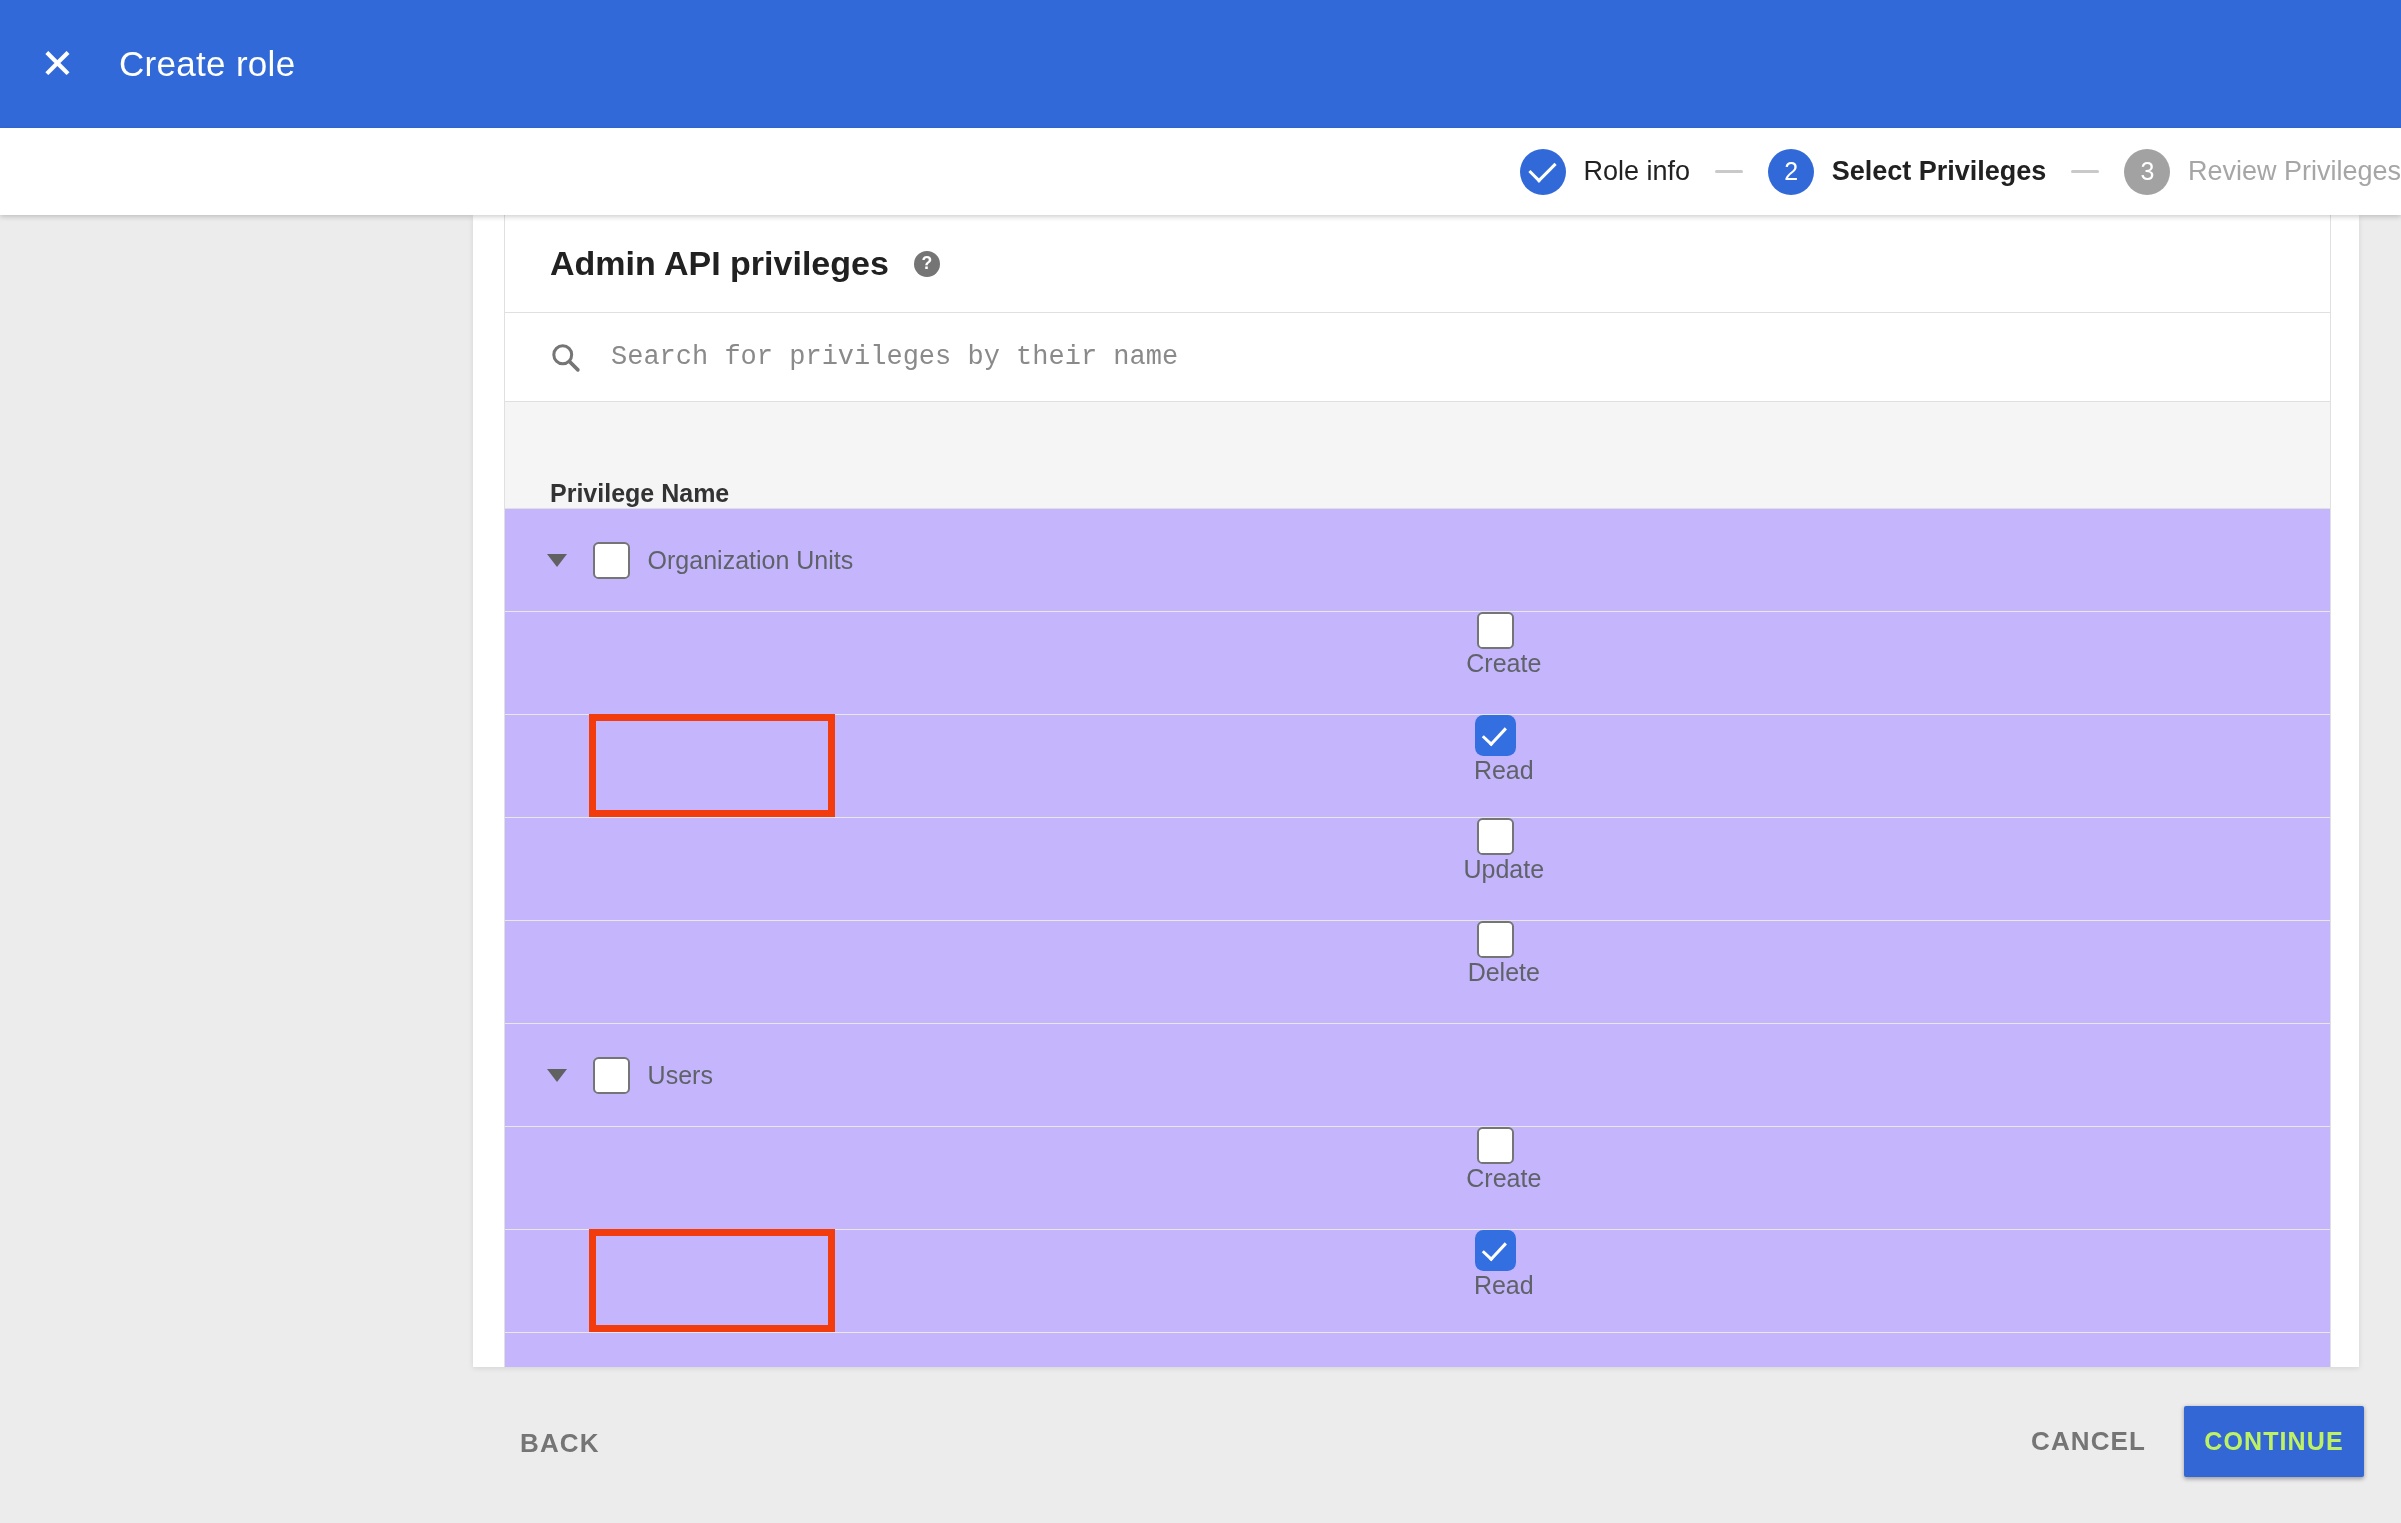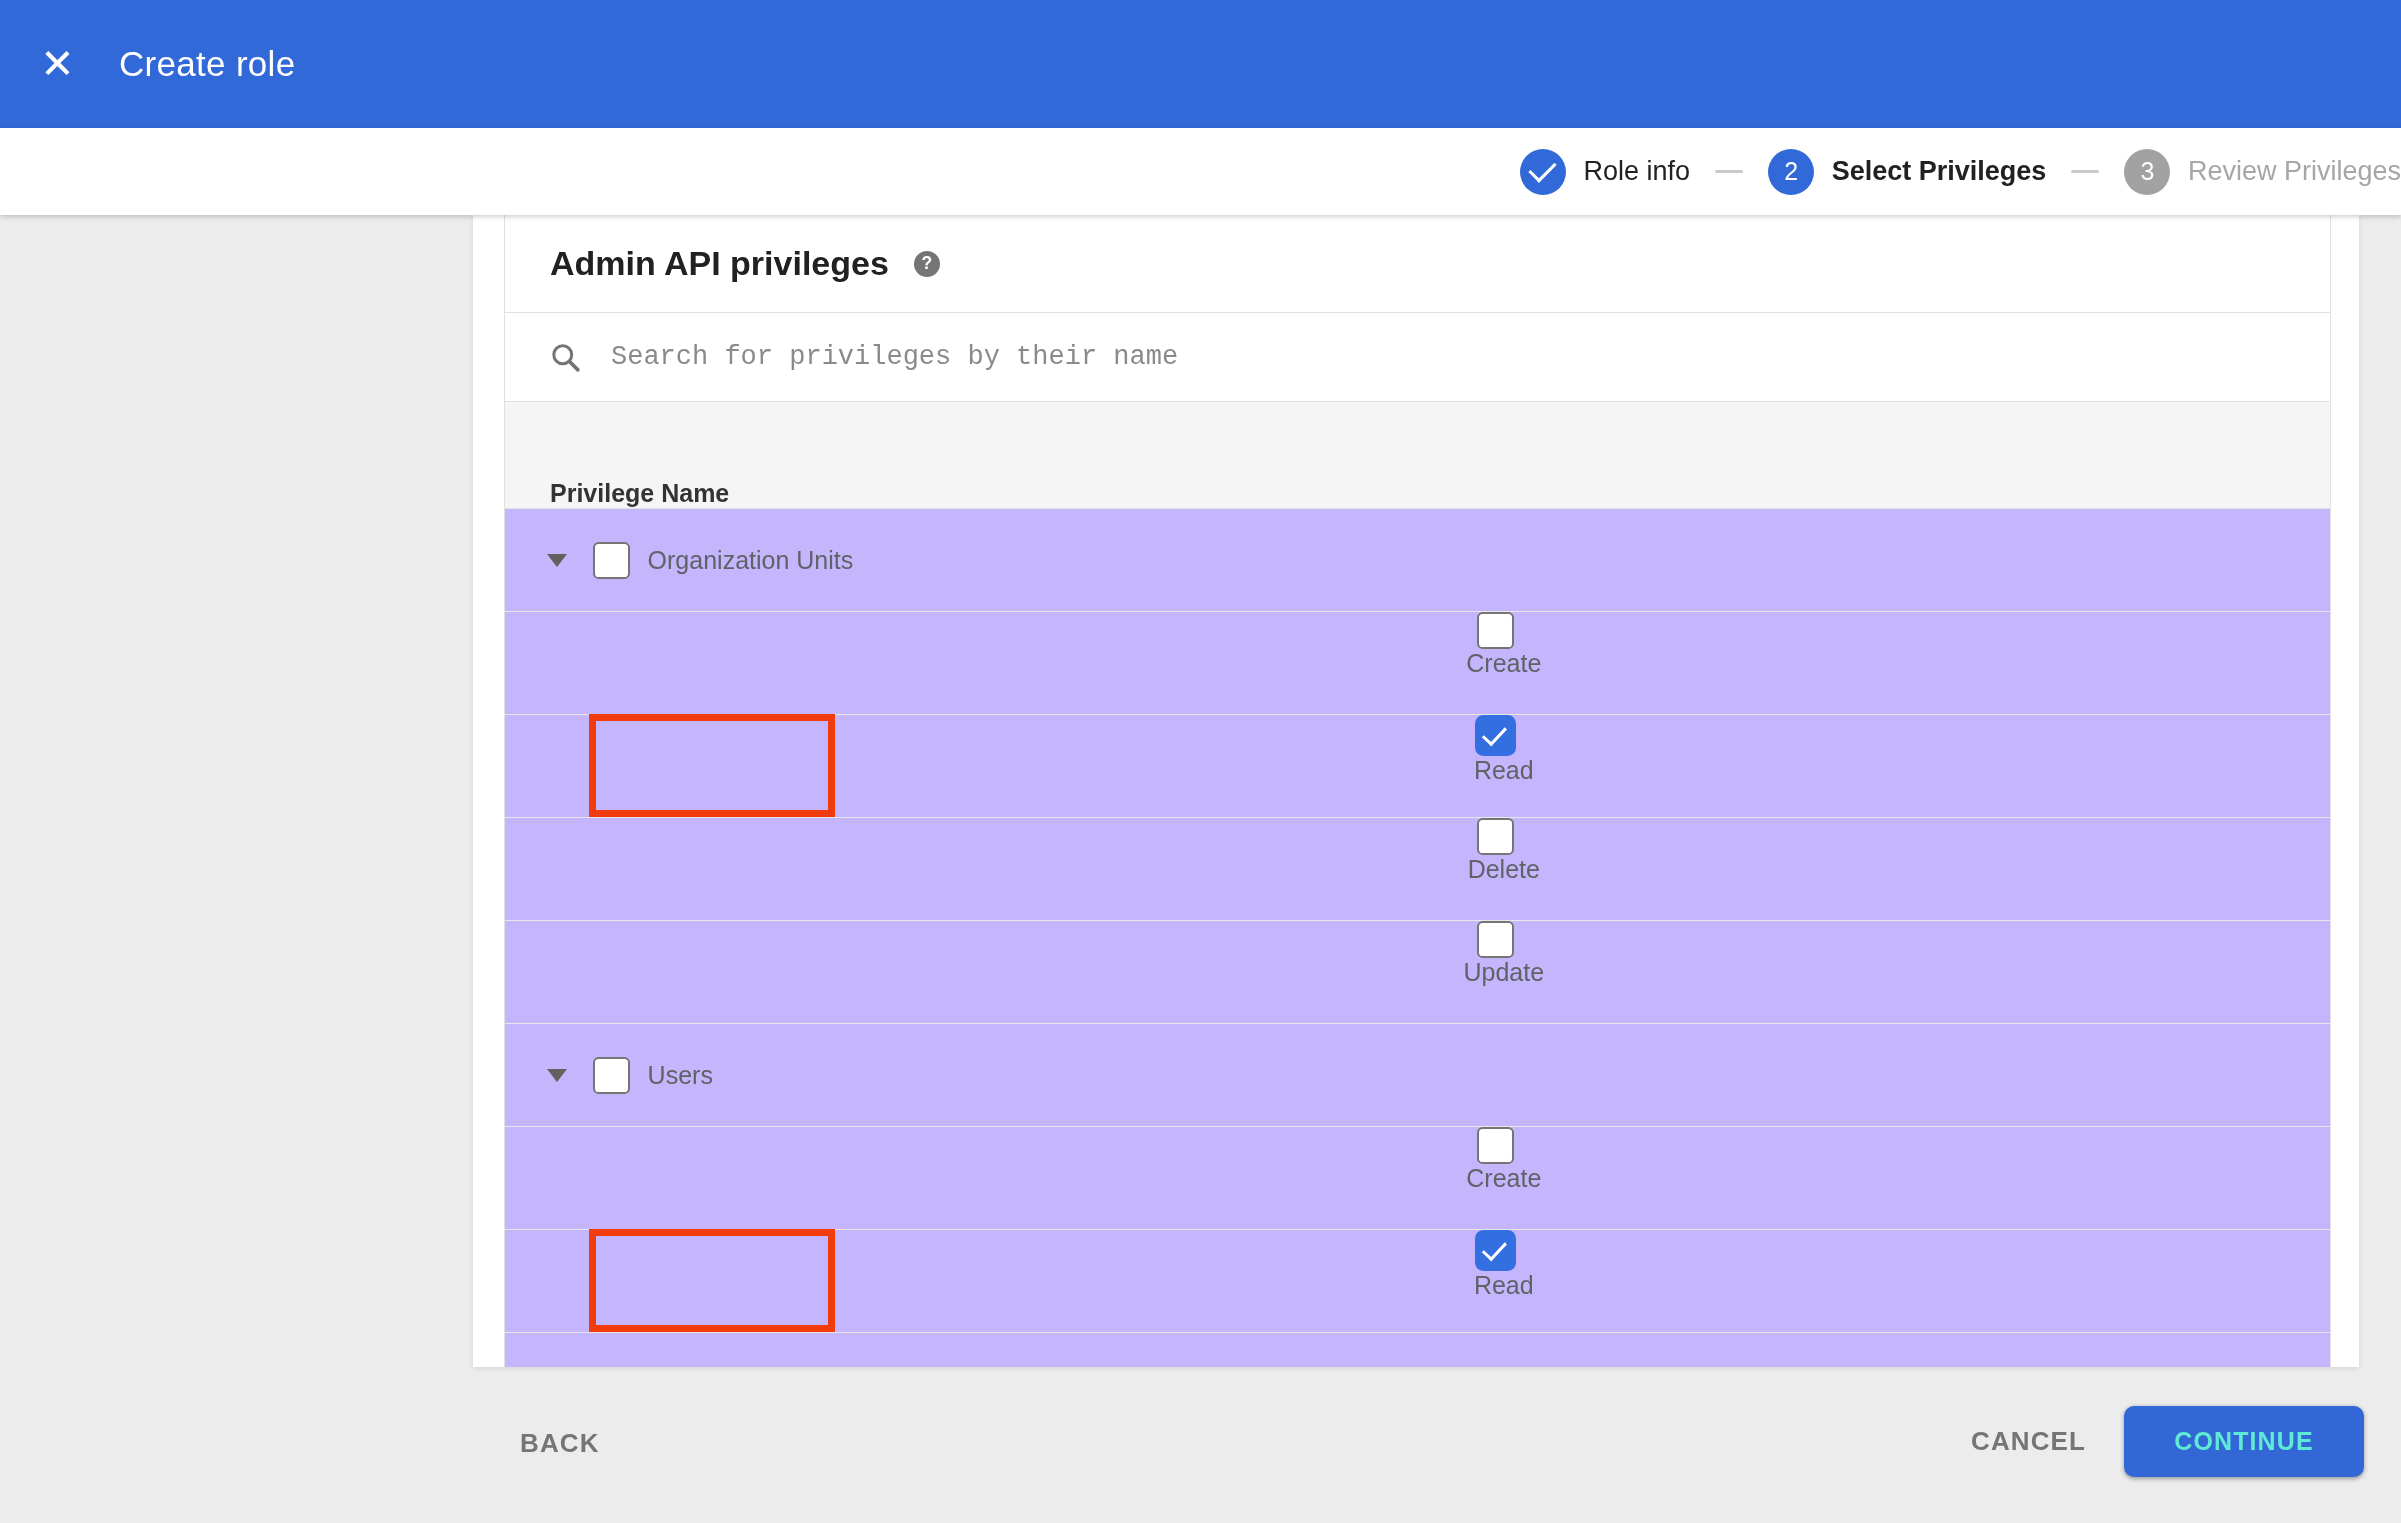--- a/index.html
+++ b/index.html
@@ -59,21 +59,21 @@
     transform:rotate(43deg);margin-top:-4.6px;}
   .plabel{font-size:25px;color:#5f6368;margin-left:17.6px;}
   .redbox{position:absolute;left:84px;top:-0.9px;width:232px;height:89px;border:7.4px solid #f23c0e;
     z-index:2;pointer-events:none;}
   
   .footer{position:absolute;left:0;top:1152px;right:0;bottom:0;}
   .text-btn{background:none;border:none;font-size:26px;font-weight:bold;color:#757575;
     letter-spacing:1.1px;cursor:pointer;font-family:inherit;padding:0;}
   .back-btn{position:absolute;left:520px;top:61px;}
   .footer-right{position:absolute;right:37px;top:39px;display:flex;align-items:center;gap:38px;margin-left:14px;}
-  .primary-btn{width:240px;height:71px;background:#3367d6;color:#5eead4;border:none;border-radius:10px;
+  .primary-btn{width:180px;height:71px;background:#3367d6;color:#bef264;border:none;border-radius:2px;
     font-size:25px;font-weight:bold;letter-spacing:1.1px;box-shadow:0 1.9px 4.6px rgba(0,0,0,.35);
     cursor:pointer;font-family:inherit;}
 </style>
 </head>
 <body>
 
 <header class="appbar">
   <span class="close">✕</span>
   <h1>Create role</h1>
 </header>
@@ -133,26 +133,26 @@
       <div class="prow child">
         <span class="redbox"></span>
         <span class="cbox checked" role="checkbox" aria-checked="true">
             <span class="tickmark"></span>
           </span>
         <span class="plabel">Read</span>
       </div>
 
       <div class="prow child">
         <span class="cbox" role="checkbox" aria-checked="false"></span>
-        <span class="plabel">Delete</span>
+        <span class="plabel">Update</span>
       </div>
 
       <div class="prow child">
         <span class="cbox" role="checkbox" aria-checked="false"></span>
-        <span class="plabel">Update</span>
+        <span class="plabel">Delete</span>
       </div>
 
       <div class="prow parent">
         <span class="caret"></span>
         <span class="cbox" role="checkbox" aria-checked="false"></span>
         <span class="plabel">Users</span>
       </div>
 
       <div class="prow child">
         <span class="cbox" role="checkbox" aria-checked="false"></span>

